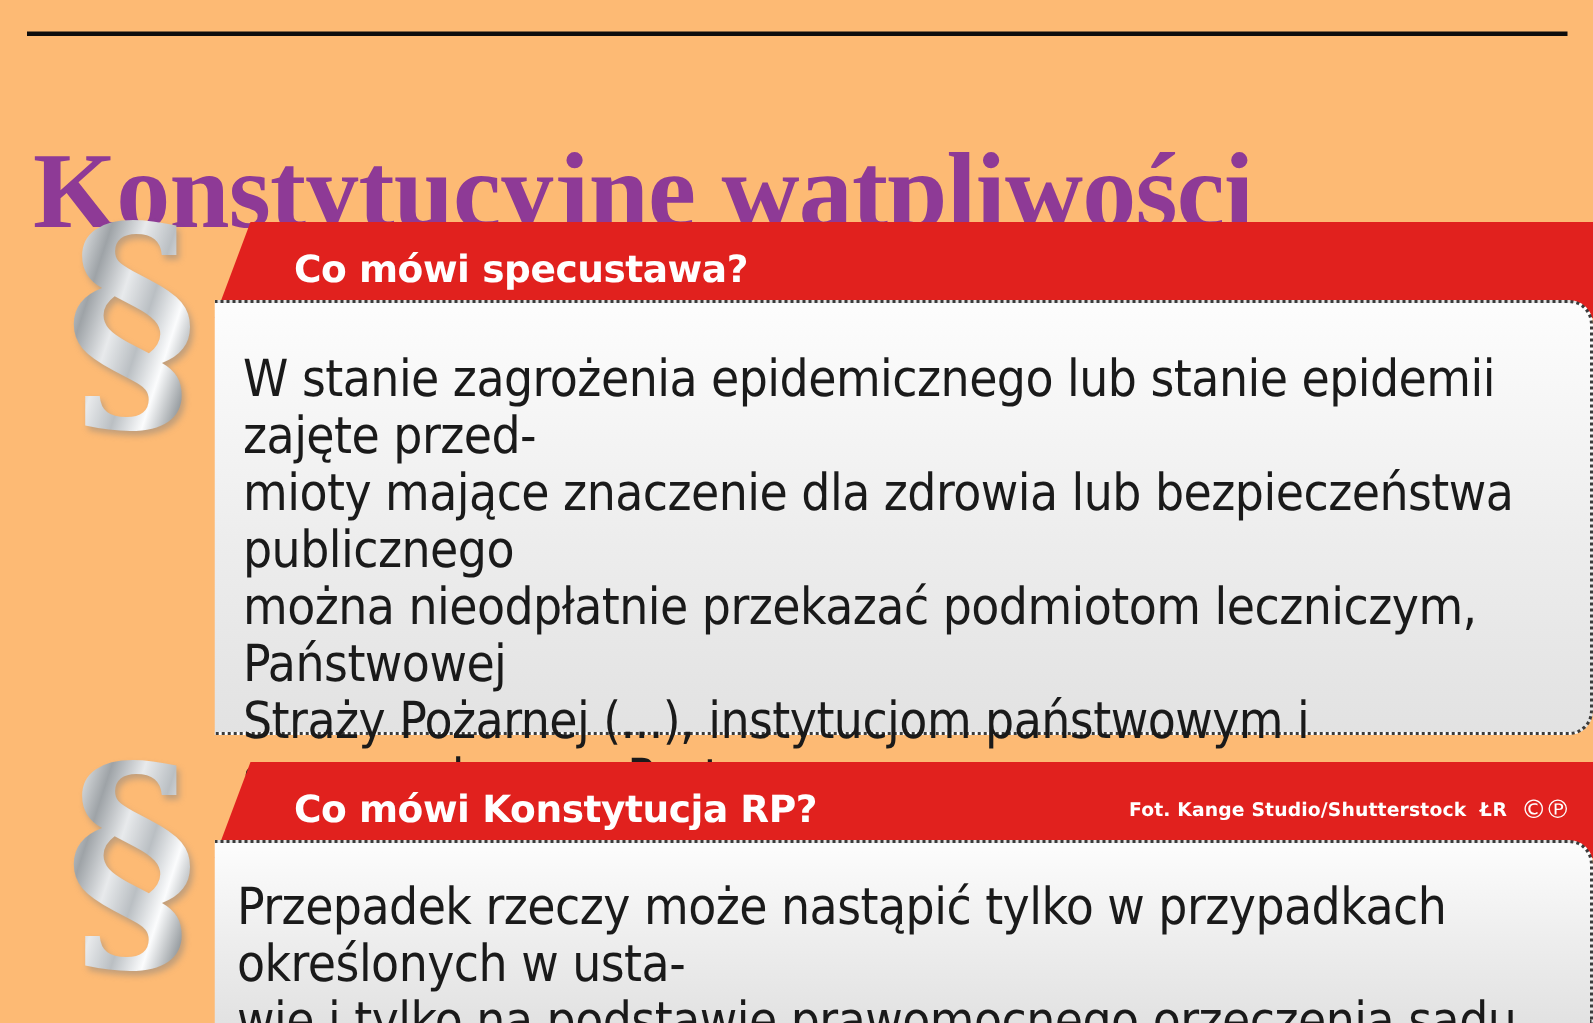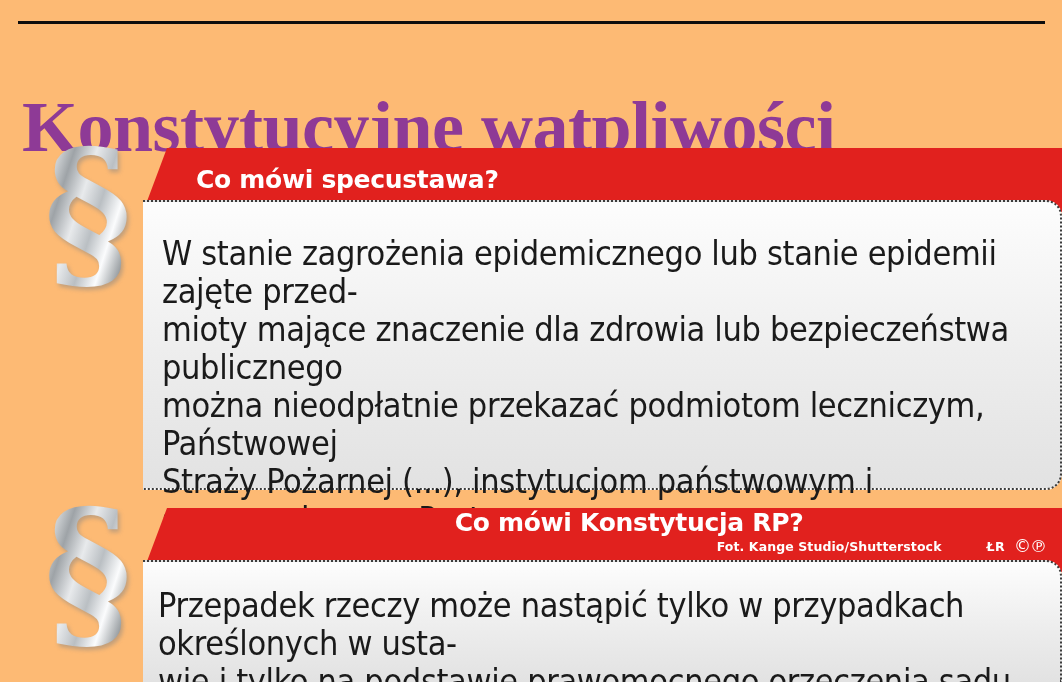--- a/index.html
+++ b/index.html
@@ -89,21 +89,21 @@
     width: 919px;
     height: 64px;
     background: #e1211e;
     -webkit-clip-path: polygon(24px 0, 100% 0, 100% 100%, 0 100%);
     clip-path: polygon(24px 0, 100% 0, 100% 100%, 0 100%);
     display: flex;
     align-items: center;
     text-align: center;
   }
   #banner-1 { top: 148px; }
-  #banner-2 { top: 508px; flex-direction: column; }
+  #banner-2 { top: 508px; }
 
   .banner-title {
     margin-left: 53px;
     color: #ffffff;
     font-family: "DejaVu Sans", "Liberation Sans", sans-serif;
     font-weight: bold;
     font-size: 25px;
     line-height: 30px;
     letter-spacing: -0.3px;
     white-space: nowrap;
@@ -117,21 +117,21 @@
     gap: 9px;
     color: #ffffff;
     font-family: "DejaVu Sans", "Liberation Sans", sans-serif;
     font-weight: bold;
     font-size: 12.5px;
     line-height: 14px;
     letter-spacing: 0.1px;
     white-space: nowrap;
     padding-left: 32px;
   }
-  .banner-credit .initials { letter-spacing: 0.4px; margin-left: 36px; }
+  .banner-credit .initials { letter-spacing: 0.4px; }
   .banner-credit .marks {
     font-family: "DejaVu Sans", sans-serif;
     font-weight: normal;
     font-size: 17px;
     line-height: 17px;
     letter-spacing: -1px;
   }
 
   
   .content-box {

